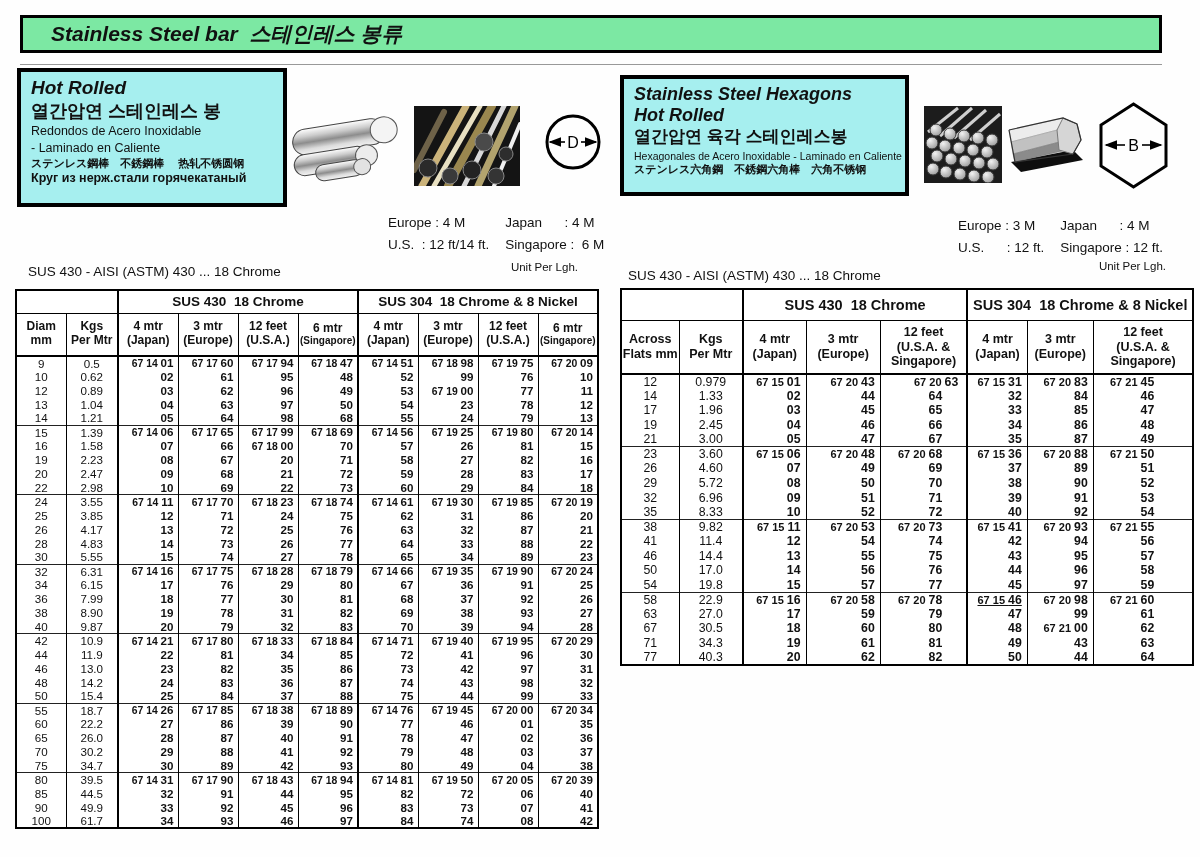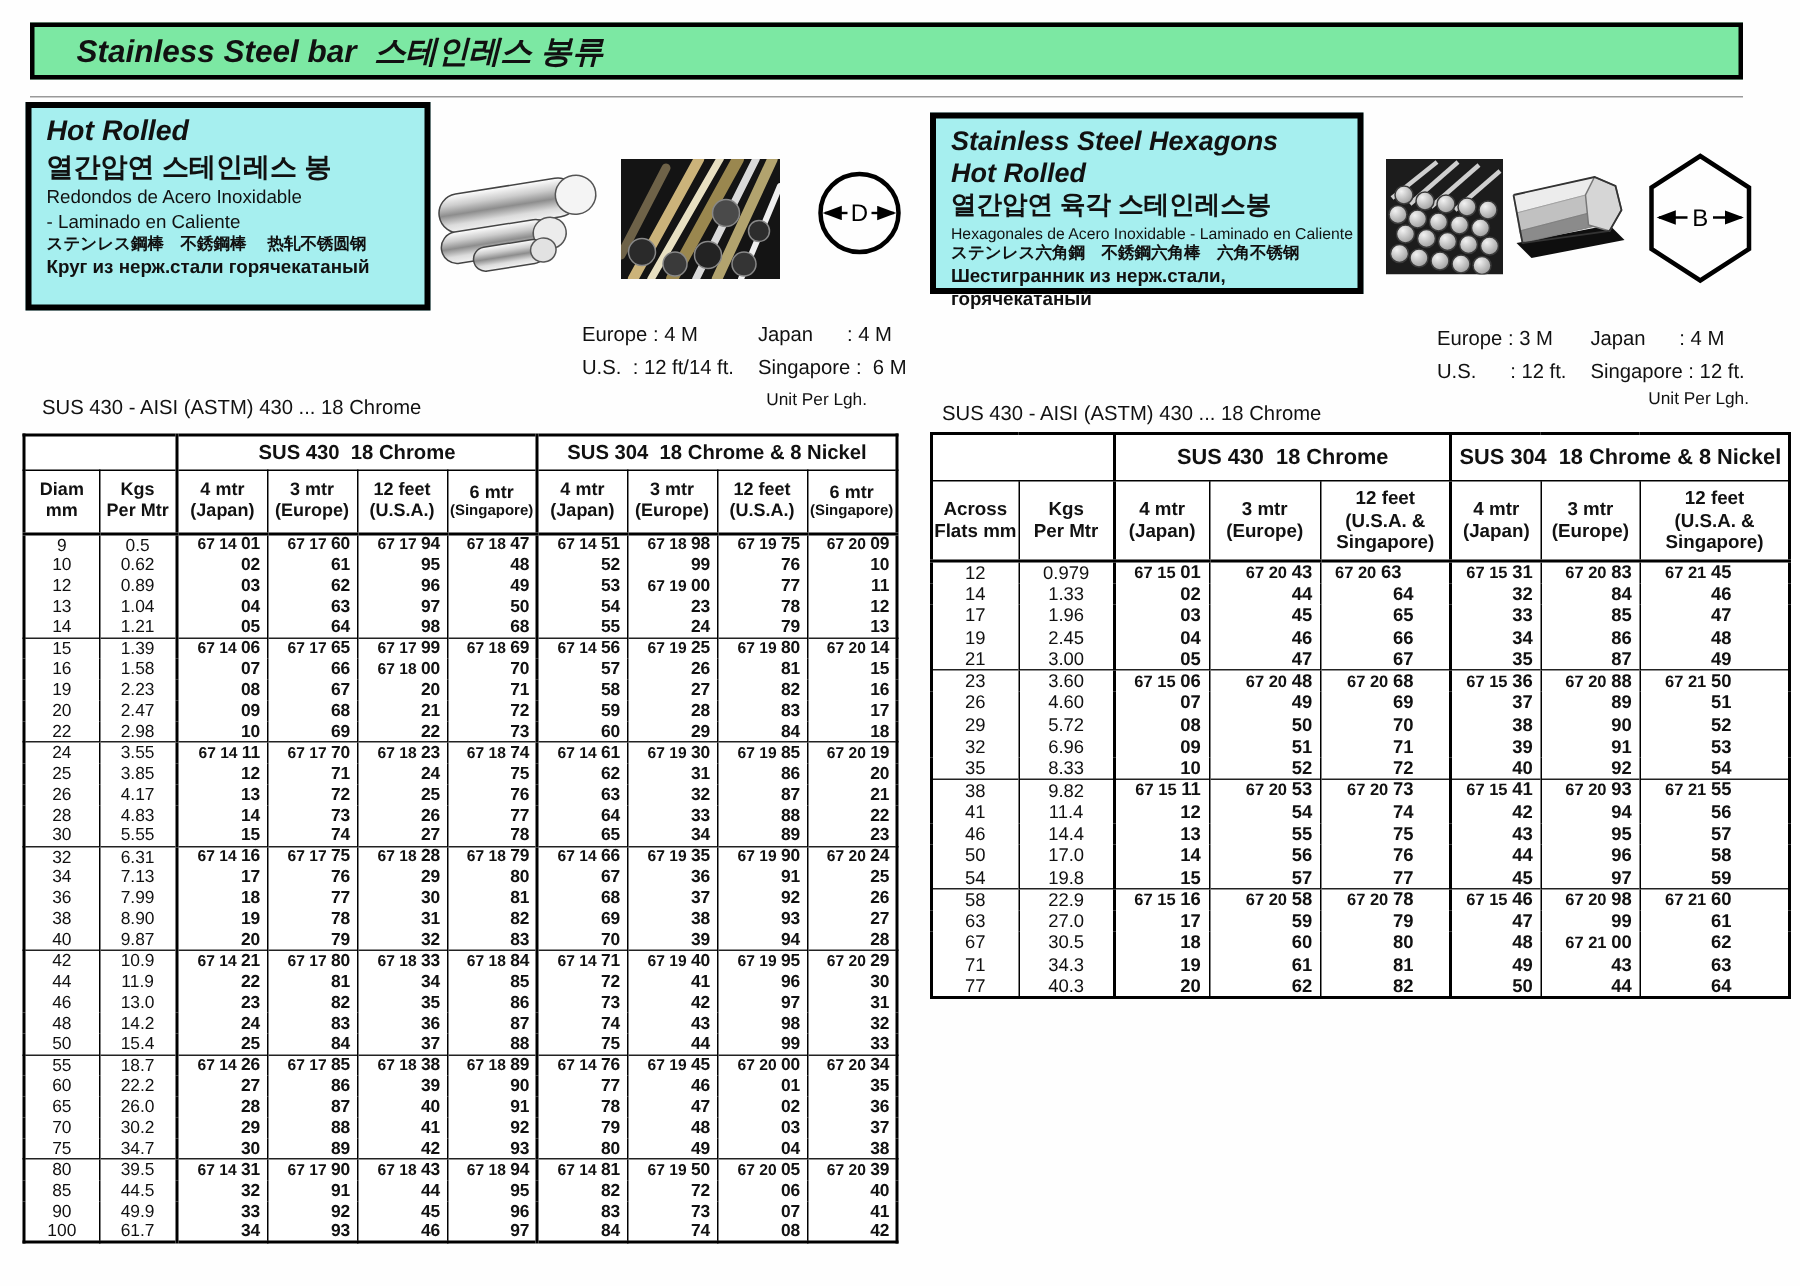--- a/index.html
+++ b/index.html
@@ -137,21 +137,20 @@
   <line x1="41" y1="32" x2="56" y2="32" stroke="#000" stroke-width="1.6" marker-end="url(#arD)"></line>
   <text x="33" y="37.5" text-anchor="middle" font-size="16" fill="#000">D</text>
 </svg>
 
 <div class="abs card card-hex">
   <div class="t-en">Stainless Steel Hexagons</div>
   <div class="t-en">Hot Rolled</div>
   <div class="t-ko">열간압연 육각 스테인레스봉</div>
   <div class="t-es">Hexagonales de Acero Inoxidable - Laminado en Caliente</div>
   <div class="t-ja">ステンレス六角鋼　不銹鋼六角棒　六角不锈钢</div>
-  <div class="t-ru">Шестигранник из нерж.стали, горячекатаный</div>
 </div>
 
 <svg class="abs fig" style="left:924px;top:106px" width="78" height="77" viewBox="0 0 78 77">
   <defs>
     <radialGradient id="hg1" cx="0.35" cy="0.3" r="0.9">
       <stop offset="0" stop-color="#f2f2f2"></stop>
         <stop offset="0.7" stop-color="#aaaaaa"></stop>
       <stop offset="1" stop-color="#777777"></stop>
     </radialGradient>
   </defs>
@@ -482,21 +481,21 @@
           <td class="price" style="padding-right: 4px;"><span class="pfx">67 17 </span>75</td>
           <td class="price" style="padding-right: 4px;"><span class="pfx">67 18 </span>28</td>
           <td class="price" style="padding-right: 4px;"><span class="pfx">67 18 </span>79</td>
           <td class="price thick-l" style="padding-right: 4px;"><span class="pfx">67 14 </span>66</td>
           <td class="price" style="padding-right: 4px;"><span class="pfx">67 19 </span>35</td>
           <td class="price" style="padding-right: 4px;"><span class="pfx">67 19 </span>90</td>
           <td class="price" style="padding-right: 4px;"><span class="pfx">67 20 </span>24</td>
         </tr>
         <tr>
           <td class="num">34</td>
-          <td class="num">7.13</td>
+          <td class="num">6.15</td>
           <td class="price thick-l" style="padding-right: 4px;">17</td>
           <td class="price" style="padding-right: 4px;">76</td>
           <td class="price" style="padding-right: 4px;">29</td>
           <td class="price" style="padding-right: 4px;">80</td>
           <td class="price thick-l" style="padding-right: 4px;">67</td>
           <td class="price" style="padding-right: 4px;">36</td>
           <td class="price" style="padding-right: 4px;">91</td>
           <td class="price" style="padding-right: 4px;">25</td>
         </tr>
         <tr>
@@ -760,21 +759,21 @@
             <div>Singapore)</div>
           </th>
         </tr>
       </thead>
       <tbody>
         <tr class="gstart">
           <td class="num">12</td>
           <td class="num">0.979</td>
           <td class="price thick-l" style="padding-right: 5px;"><span class="pfx">67 15 </span>01</td>
           <td class="price" style="padding-right: 5px;"><span class="pfx">67 20 </span>43</td>
-          <td class="price" style="padding-right: 32px; text-align: right;"><span class="pfx">67 20 </span>63</td>
+          <td class="price" style="padding-right: 8px; text-align: right;"><span class="pfx">67 20 </span>63</td>
           <td class="price thick-l" style="padding-right: 5px;"><span class="pfx">67 15 </span>31</td>
           <td class="price" style="padding-right: 5px;"><span class="pfx">67 20 </span>83</td>
           <td class="price" style="padding-right: 38px;"><span class="pfx">67 21 </span>45</td>
         </tr>
         <tr>
           <td class="num">14</td>
           <td class="num">1.33</td>
           <td class="price thick-l" style="padding-right: 5px;">02</td>
           <td class="price" style="padding-right: 5px;">44</td>
           <td class="price" style="padding-right: 24px;">64</td>
@@ -911,21 +910,21 @@
           <td class="price thick-l" style="padding-right: 5px;">45</td>
           <td class="price" style="padding-right: 5px;">97</td>
           <td class="price" style="padding-right: 38px;">59</td>
         </tr>
         <tr class="gstart">
           <td class="num">58</td>
           <td class="num">22.9</td>
           <td class="price thick-l" style="padding-right: 5px;"><span class="pfx">67 15 </span>16</td>
           <td class="price" style="padding-right: 5px;"><span class="pfx">67 20 </span>58</td>
           <td class="price" style="padding-right: 24px;"><span class="pfx">67 20 </span>78</td>
-          <td class="price thick-l" style="padding-right: 5px;"><span class="pfx">67 15 </span>46</td>
+          <td class="price thick-l" style="padding-right: 5px; text-decoration: underline;"><span class="pfx">67 15 </span>46</td>
           <td class="price" style="padding-right: 5px;"><span class="pfx">67 20 </span>98</td>
           <td class="price" style="padding-right: 38px;"><span class="pfx">67 21 </span>60</td>
         </tr>
         <tr>
           <td class="num">63</td>
           <td class="num">27.0</td>
           <td class="price thick-l" style="padding-right: 5px;">17</td>
           <td class="price" style="padding-right: 5px;">59</td>
           <td class="price" style="padding-right: 24px;">79</td>
           <td class="price thick-l" style="padding-right: 5px;">47</td>

